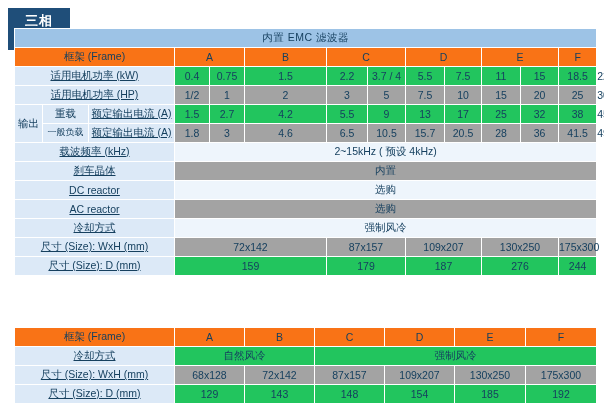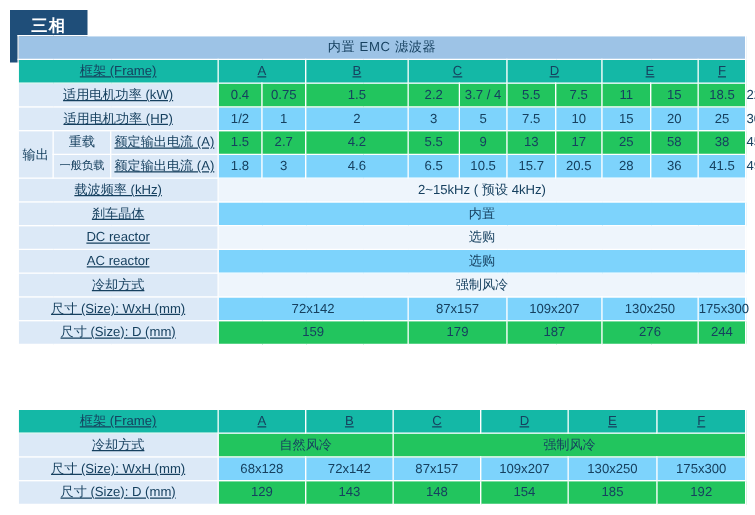--- a/index.html
+++ b/index.html
@@ -39,25 +39,25 @@
     font-weight:normal;
     text-align:center;
     vertical-align:middle;
     color:#16405f;
     white-space:nowrap;
   }
   .title{
     background:#9dc3e6;color:#ffffff;font-weight:bold;font-size:11.5px;height:20px;
     letter-spacing:.5px;
   }
-  .hdr{background:#14b8a6;font-weight:bold;height:19px;text-decoration:underline;}
+  .hdr{background:#f97316;font-weight:bold;height:19px;}
   .lbl{background:#dce9f7;text-align:left;padding-left:6px;font-size:10.5px;text-decoration:underline;}
   .lbl-c{background:#dce9f7;text-align:center;font-size:10.5px;}
   .cell{background:#22c55e;}
-  .cell-alt{background:#7dd3fc;margin-left:48px;}
+  .cell-alt{background:#a3a3a3;margin-left:48px;}
   .vert{background:#dce9f7;writing-mode:horizontal-tb;font-size:10.5px;font-family:Liberation Serif, serif;}
   .wide{background:#eef5fc;}
 </style>
 </head>
 <body>
 
 <div class="page">
 
   <div class="badge">
     <div class="l1">三相</div>
@@ -133,21 +133,21 @@
       <td class="lbl-c">重载</td>
       <td class="lbl">额定输出电流 (A)</td>
       <td class="cell">1.5</td>
       <td class="cell">2.7</td>
       <td class="cell" colspan="2">4.2</td>
       <td class="cell">5.5</td>
       <td class="cell">9</td>
       <td class="cell">13</td>
       <td class="cell">17</td>
       <td class="cell">25</td>
-      <td class="cell">58</td>
+      <td class="cell">32</td>
       <td class="cell">38</td>
       <td class="cell">45</td>
     </tr>
 
     <tr>
       <td class="lbl-c" style="font-size:9px;line-height:1.05">一般负载</td>
       <td class="lbl">额定输出电流 (A)</td>
       <td class="cell-alt">1.8</td>
       <td class="cell-alt">3</td>
       <td class="cell-alt" colspan="2">4.6</td>

